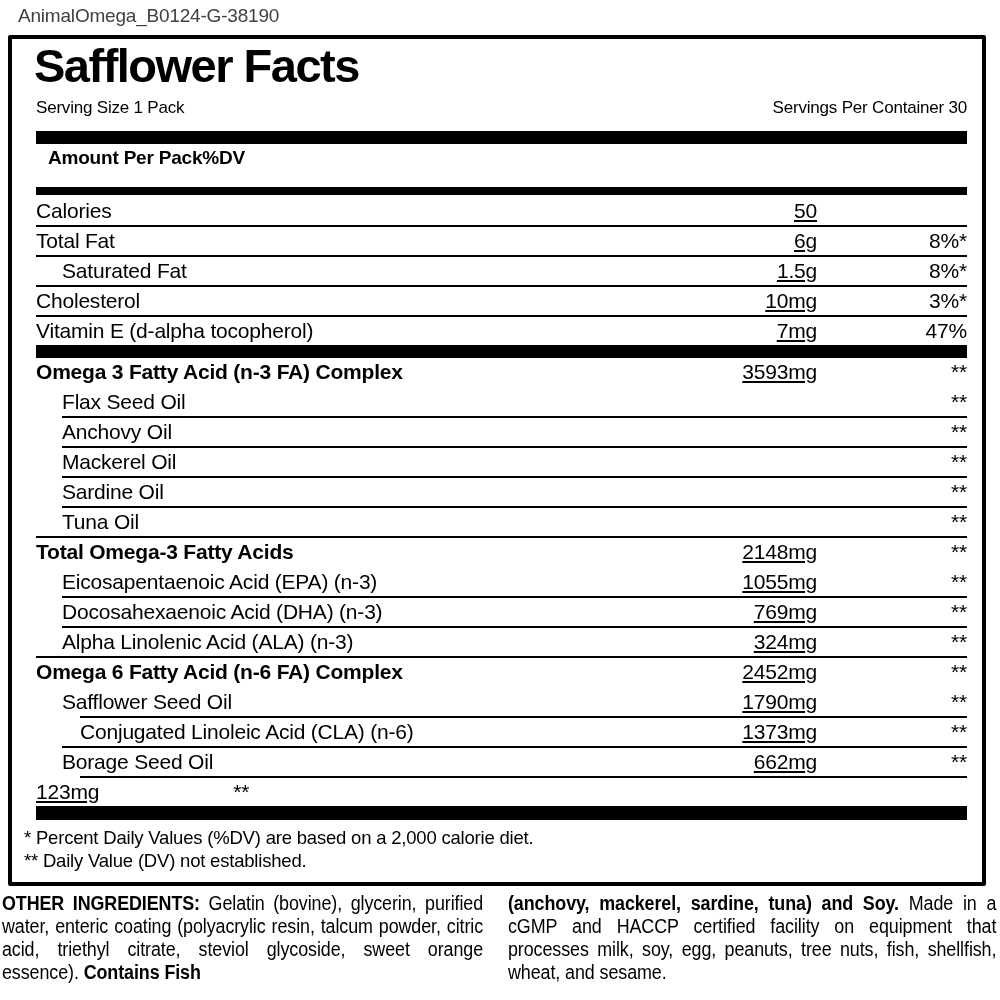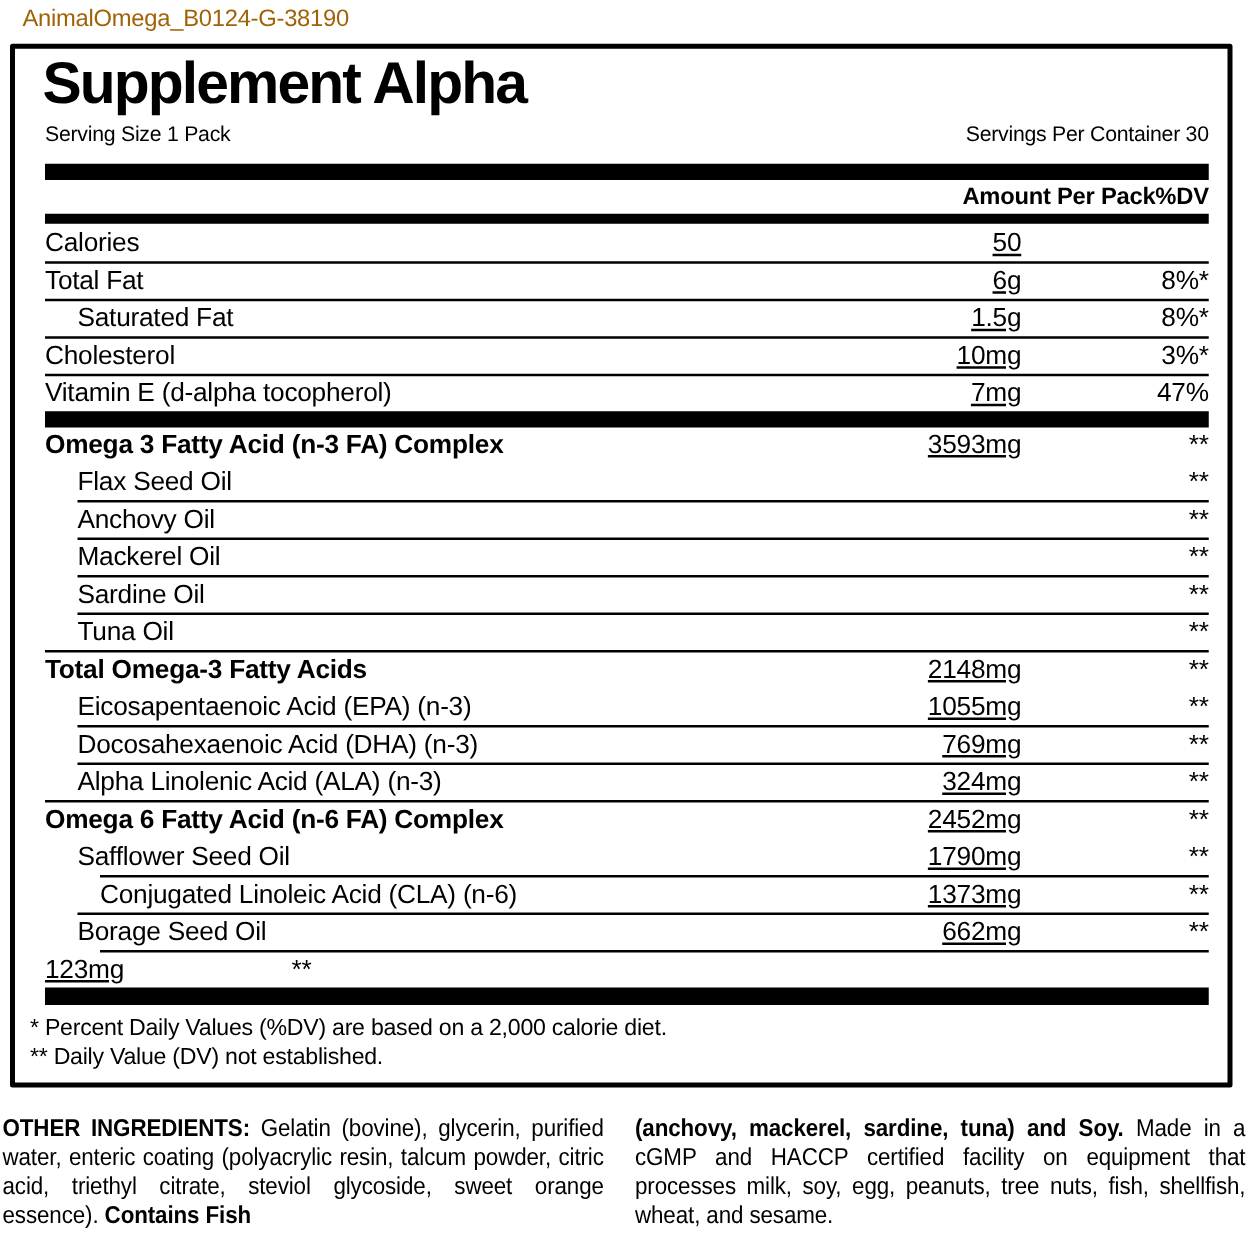--- a/index.html
+++ b/index.html
@@ -1,32 +1,32 @@
 <!DOCTYPE html>
 <html><head>
 <meta charset="utf-8">
 <style>
   html,body{margin:0;padding:0;background:#fff;}
   .page{position:relative;width:1000px;height:1000px;background:#fff;
         font-family:"Liberation Sans","DejaVu Sans",sans-serif;color:#000;overflow:hidden;}
-  .filename{position:absolute;top:5px;left:18px;font-size:19px;letter-spacing:-0.2px;color:#a16207;}
+  .filename{position:absolute;top:5px;left:18px;font-size:19px;letter-spacing:-0.2px;color:#404040;}
 
   .facts-box{position:absolute;top:35px;left:8px;width:970px;
              border:4px solid #000;background:#fff;border-radius:2px;}
   .fb-main{padding:0 15px 0 24px;}
   .fb-title{font-size:47px;font-weight:bold;letter-spacing:-1.5px;line-height:1.04;
             margin:3px 0 0 -2px;}
   .serving-row{display:flex;justify-content:space-between;align-items:baseline;
                font-size:17px;letter-spacing:-0.2px;margin:7px 0 13px 0;}
   .bar{background:#000;}
   .bar.b13{height:13px;}
   .bar.b8{height:8px;}
   .bar.b14{height:14px;}
-  .col-head{display:flex;justify-content:flex-end;align-items:center;
-            font-size:19px;font-weight:bold;padding:3px 0 2px 0;letter-spacing:-0.2px;margin-left:12px;}
+  .col-head{display:flex;justify-content:flex-start;align-items:center;
+            font-size:19px;font-weight:bold;padding:3px 0 18px 0;letter-spacing:-0.2px;margin-left:12px;}
   .dvd{height:2px;background:#000;}
   .dvd.none{background:transparent;}
   .dvd.i26{margin-left:26px;}
   .dvd.i44{margin-left:44px;}
   .row{height:28px;display:flex;align-items:center;font-size:21px;letter-spacing:-0.2px;}
   .row .lbl{flex:1 1 auto;white-space:nowrap;}
   .row .amt{flex:0 0 auto;text-align:right;white-space:nowrap;text-decoration:underline;}
   .row .pdv{flex:0 0 150px;text-align:right;white-space:nowrap;}
   .row.i1 .lbl{padding-left:26px;}
   .row.i2 .lbl{padding-left:44px;}
@@ -43,21 +43,21 @@
 </head>
 <body>
 
 <div class="page">
 
   <div class="filename">AnimalOmega_B0124-G-38190</div>
 
   <div class="facts-box">
     <div class="fb-main">
 
-      <div class="fb-title">Supplement Alpha</div>
+      <div class="fb-title">Safflower Facts</div>
 
       <div class="serving-row">
         <span>Serving Size 1 Pack</span>
         <span>Servings Per Container 30</span>
       </div>
 
       <div class="bar b13"></div>
 
       <div class="col-head">
         <span>Amount Per Pack</span>

